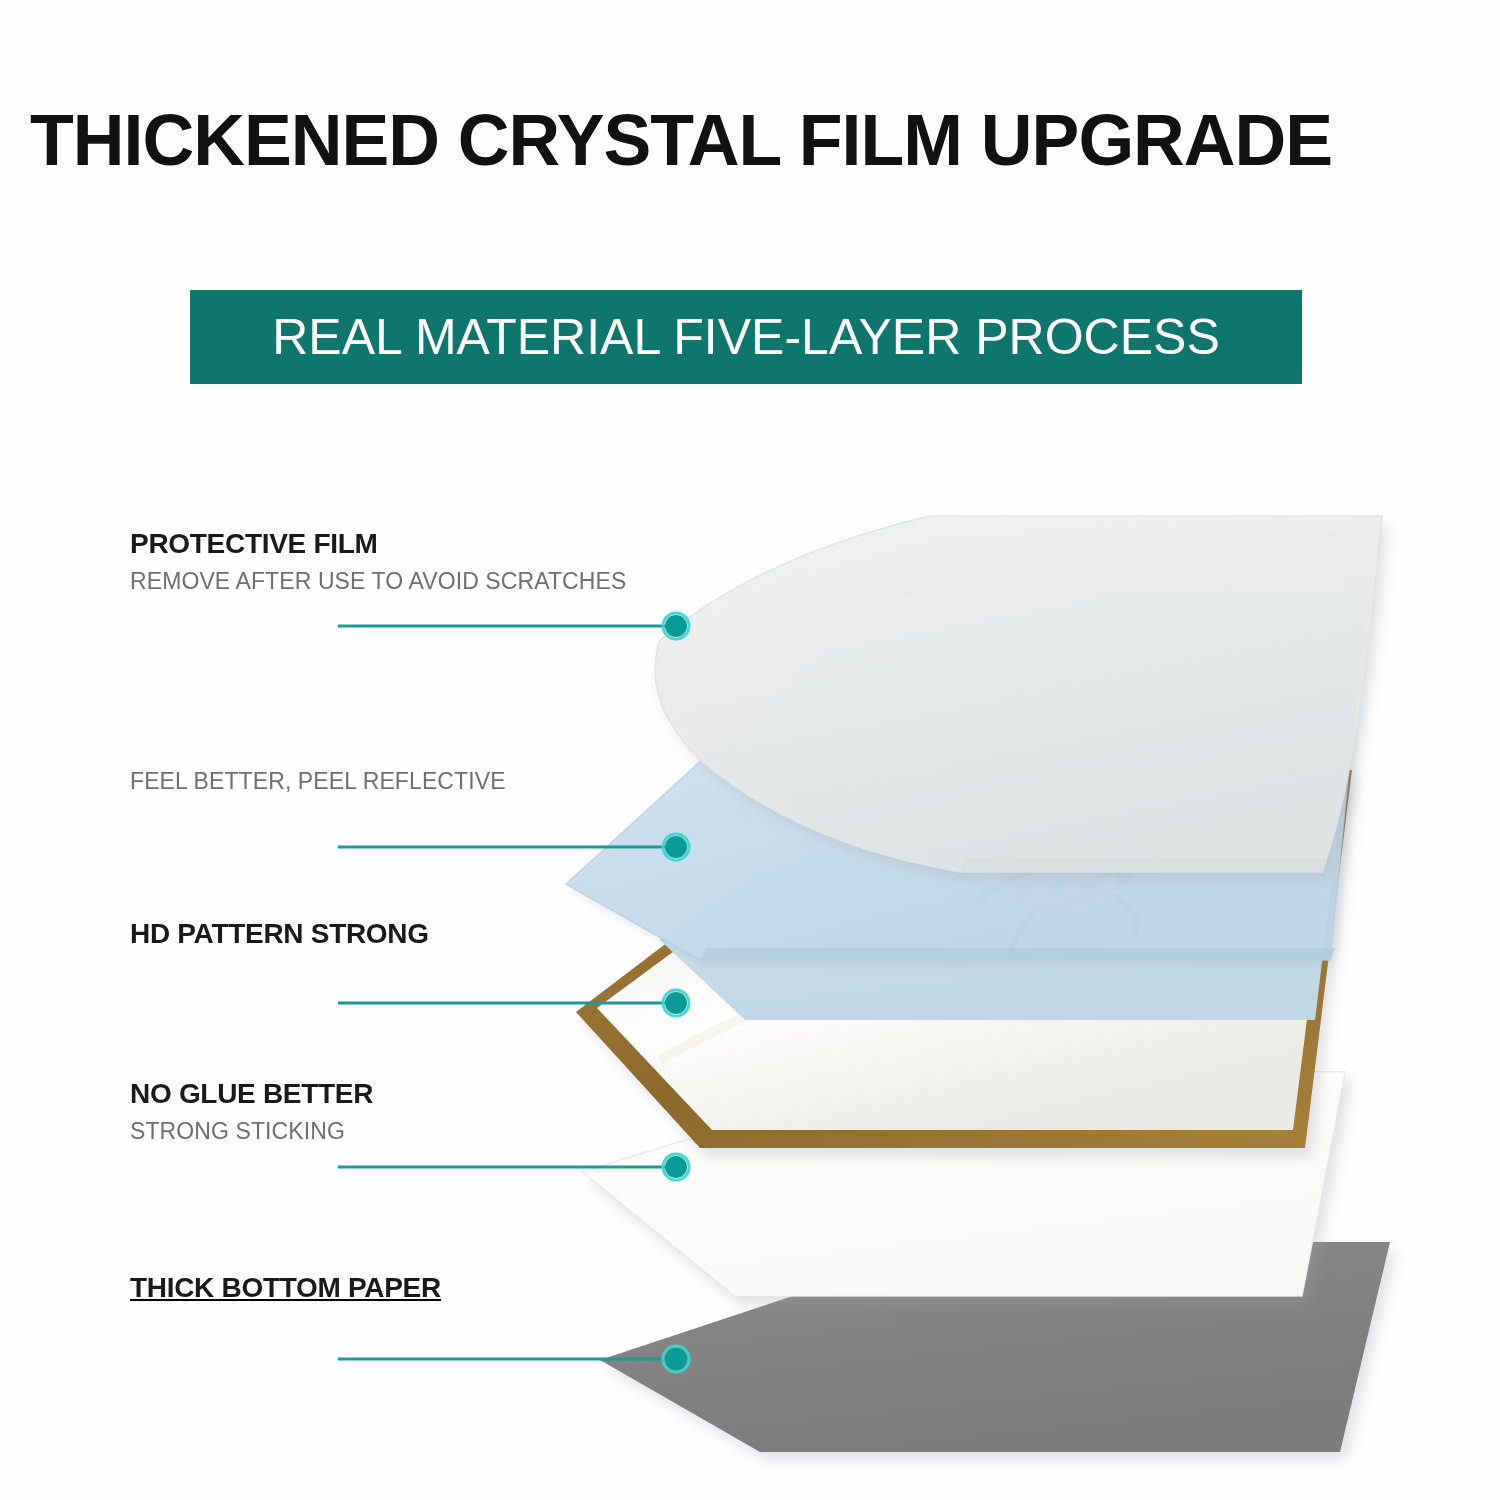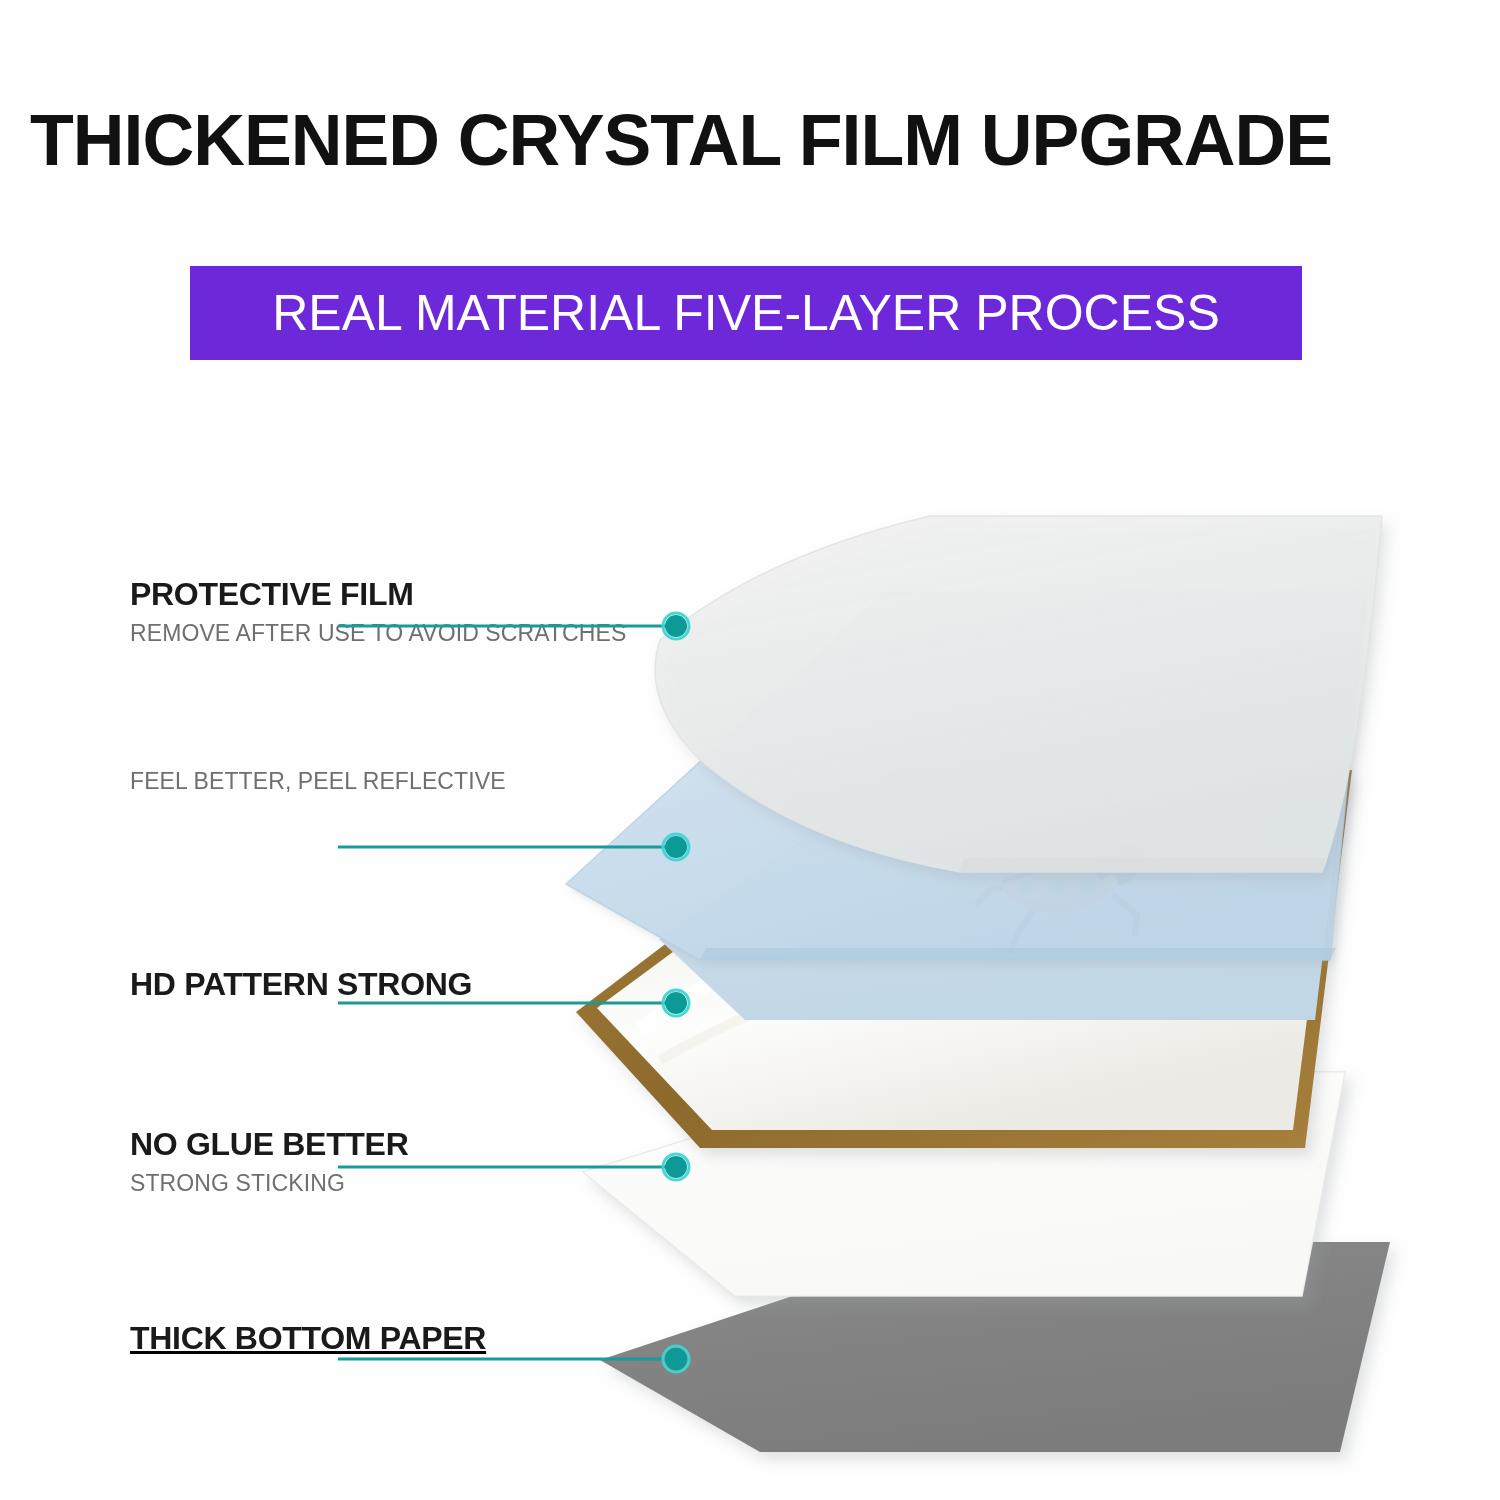--- a/index.html
+++ b/index.html
@@ -67,27 +67,26 @@
     height: 1500px;
     pointer-events: none;
   }
 
   
   .callout {
     position: absolute;
     left: 130px;
   }
   .callout .c-title {
-    font-size: 32px;
+    font-size: 28px;
     font-weight: bold;
     color: #1a1a1a;
     white-space: nowrap;
     letter-spacing: -0.3px;
     line-height: 1.0;
-    margin-top: 48px;
   }
   .callout .c-sub {
     margin-top: 12px;
     font-size: 23px;
     font-weight: normal;
     color: #6f6f6f;
     white-space: nowrap;
     letter-spacing: 0.1px;
     line-height: 1.0;
   }
@@ -95,21 +94,21 @@
   
   #leaders { position: absolute; left:0; top:0; width:1500px; height:1500px; }
 </style>
 </head>
 <body>
 
 <div id="root">
 
   <div class="page-title" style="color: rgb(17, 17, 17);">THICKENED CRYSTAL FILM UPGRADE</div>
 
-  <div class="subtitle-banner" style="background: #6d28d9;">
+  <div class="subtitle-banner" style="background: #0f766e; margin-top: 24px;">
     <div class="subtitle-banner-text" style="color: rgb(255, 255, 255);">REAL MATERIAL FIVE-LAYER PROCESS</div>
   </div>
 
   <svg id="stage" viewBox="0 0 1500 1500">
     <defs>
       <linearGradient id="gFilm" x1="0" y1="0" x2="0.4" y2="1">
         <stop offset="0" stop-color="#f2f3f2" stop-opacity="0.96"></stop>
         <stop offset="0.55" stop-color="#e9ebea" stop-opacity="0.93"></stop>
         <stop offset="1" stop-color="#e3e6e6" stop-opacity="0.88"></stop>
       </linearGradient>

